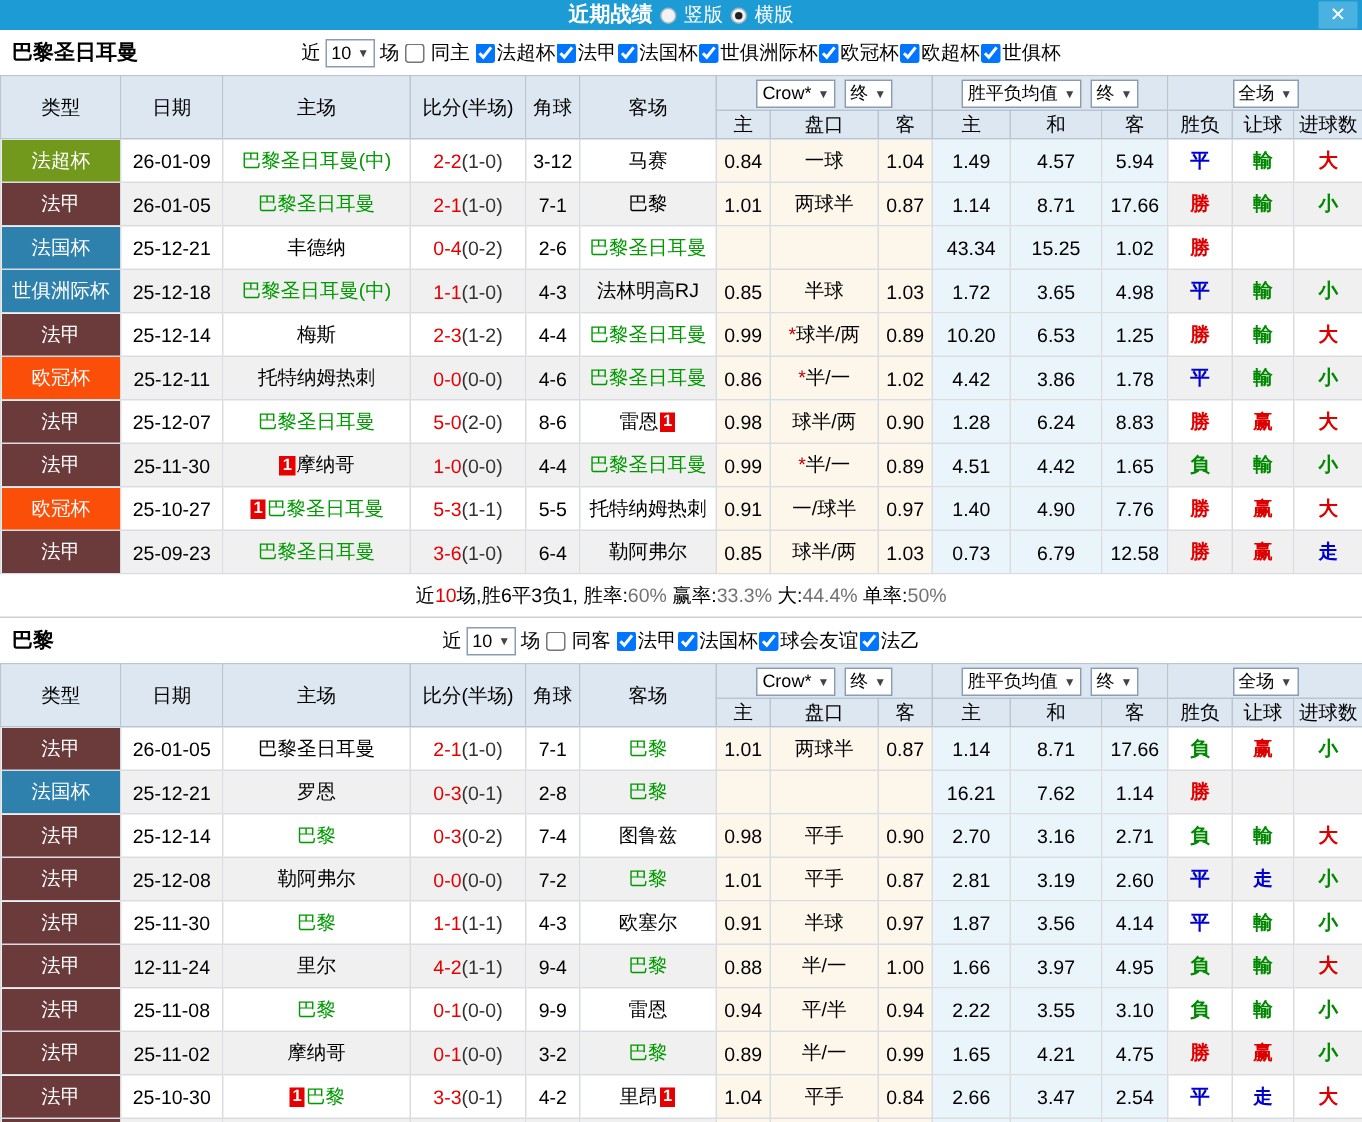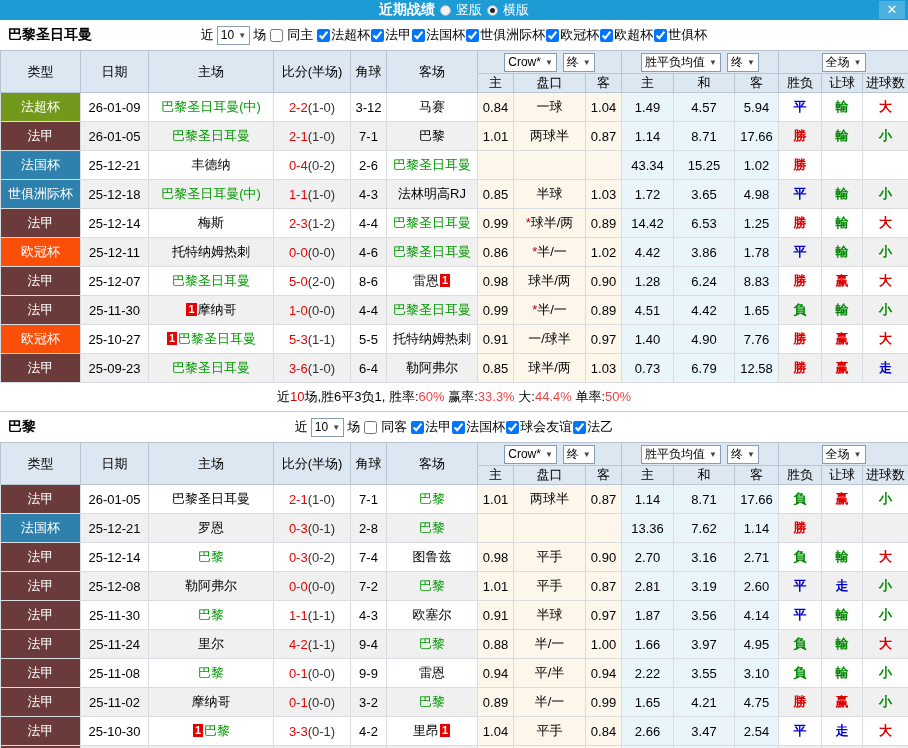--- a/index.html
+++ b/index.html
@@ -35,21 +35,21 @@
   tbody td.c-avg{background:#eaf4fb !important;}
   tbody td.c-type{color:#fff;}
   tbody td.c-res{font-weight:bold;}
   .sc{color:#e60000;} .hf{color:#333;}
   .tg{color:#009900;}
   .star{color:#c00000;}
   .bdg{display:inline-block;background:#e60000;color:#fff;font-size:11px;font-weight:bold;line-height:13px;padding:0 2px;margin:0 1px;vertical-align:1px;}
   
   .summary{height:28px;line-height:28px;text-align:center;font-size:13px;background:#fff;}
   .summary .seg-red{color:#e60000;}
-  .summary .seg-blue{color:#ef4444;}
+  .summary .seg-blue{color:#737373;}
 </style>
 </head>
 <body>
 
 <div class="titlebar">
   <span class="title">近期战绩</span>
   <span class="radio"></span>
   <span class="rlabel">竖版</span>
   <span class="radio checked"></span>
   <span class="rlabel">横版</span>
@@ -229,21 +229,21 @@
       <tr>
         <td class="c-type" style="background: rgb(107, 58, 58);">法甲</td>
         <td>25-12-14</td>
         <td><span>梅斯</span></td>
         <td><span class="sc">2-3</span><span class="hf">(1-2)</span></td>
         <td>4-4</td>
         <td><span class="tg">巴黎圣日耳曼</span></td>
         <td class="c-crow">0.99</td>
         <td class="c-crow"><span class="star">*</span>球半/两</td>
         <td class="c-crow">0.89</td>
-        <td class="c-avg">14.42</td>
+        <td class="c-avg">10.20</td>
         <td class="c-avg">6.53</td>
         <td class="c-avg">1.25</td>
         <td class="c-res" style="color: rgb(221, 0, 0);">勝</td>
         <td class="c-res" style="color: rgb(0, 136, 0);">輸</td>
         <td class="c-res" style="color: rgb(221, 0, 0);">大</td>
       </tr>
       <tr>
         <td class="c-type" style="background: rgb(251, 78, 9);">欧冠杯</td>
         <td>25-12-11</td>
         <td><span>托特纳姆热刺</span></td>
@@ -449,21 +449,21 @@
       <tr>
         <td class="c-type" style="background: rgb(47, 129, 173);">法国杯</td>
         <td>25-12-21</td>
         <td><span>罗恩</span></td>
         <td><span class="sc">0-3</span><span class="hf">(0-1)</span></td>
         <td>2-8</td>
         <td><span class="tg">巴黎</span></td>
         <td class="c-crow"></td>
         <td class="c-crow"></td>
         <td class="c-crow"></td>
-        <td class="c-avg">13.36</td>
+        <td class="c-avg">16.21</td>
         <td class="c-avg">7.62</td>
         <td class="c-avg">1.14</td>
         <td class="c-res" style="color: rgb(221, 0, 0);">勝</td>
         <td class="c-res"></td>
         <td class="c-res"></td>
       </tr>
       <tr>
         <td class="c-type" style="background: rgb(107, 58, 58);">法甲</td>
         <td>25-12-14</td>
         <td><span class="tg">巴黎</span></td>
@@ -509,21 +509,21 @@
         <td class="c-crow">0.97</td>
         <td class="c-avg">1.87</td>
         <td class="c-avg">3.56</td>
         <td class="c-avg">4.14</td>
         <td class="c-res" style="color: rgb(0, 0, 204);">平</td>
         <td class="c-res" style="color: rgb(0, 136, 0);">輸</td>
         <td class="c-res" style="color: rgb(0, 136, 0);">小</td>
       </tr>
       <tr>
         <td class="c-type" style="background: rgb(107, 58, 58);">法甲</td>
-        <td>25-11-24</td>
+        <td>12-11-24</td>
         <td><span>里尔</span></td>
         <td><span class="sc">4-2</span><span class="hf">(1-1)</span></td>
         <td>9-4</td>
         <td><span class="tg">巴黎</span></td>
         <td class="c-crow">0.88</td>
         <td class="c-crow">半/一</td>
         <td class="c-crow">1.00</td>
         <td class="c-avg">1.66</td>
         <td class="c-avg">3.97</td>
         <td class="c-avg">4.95</td>

